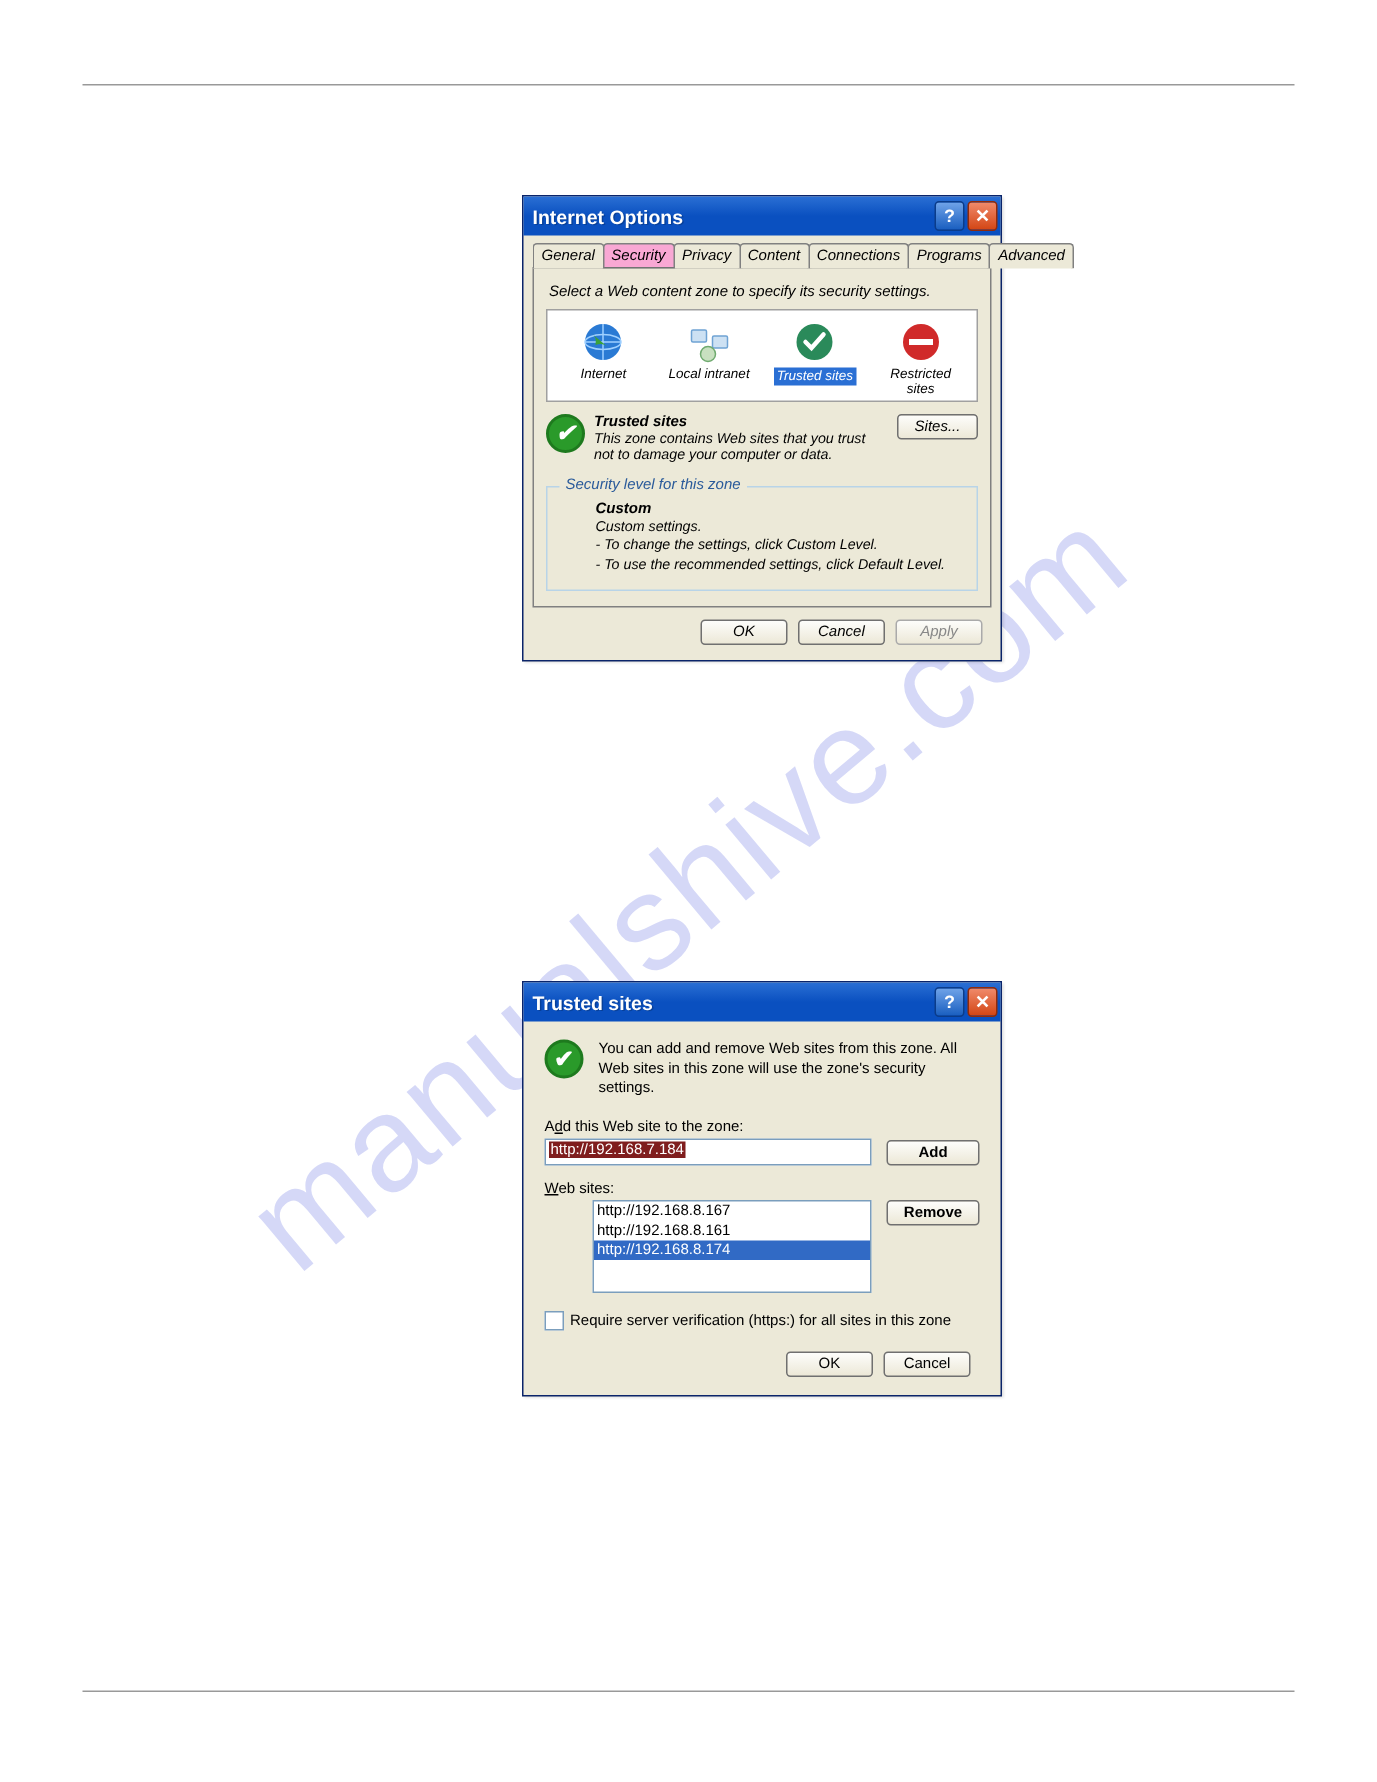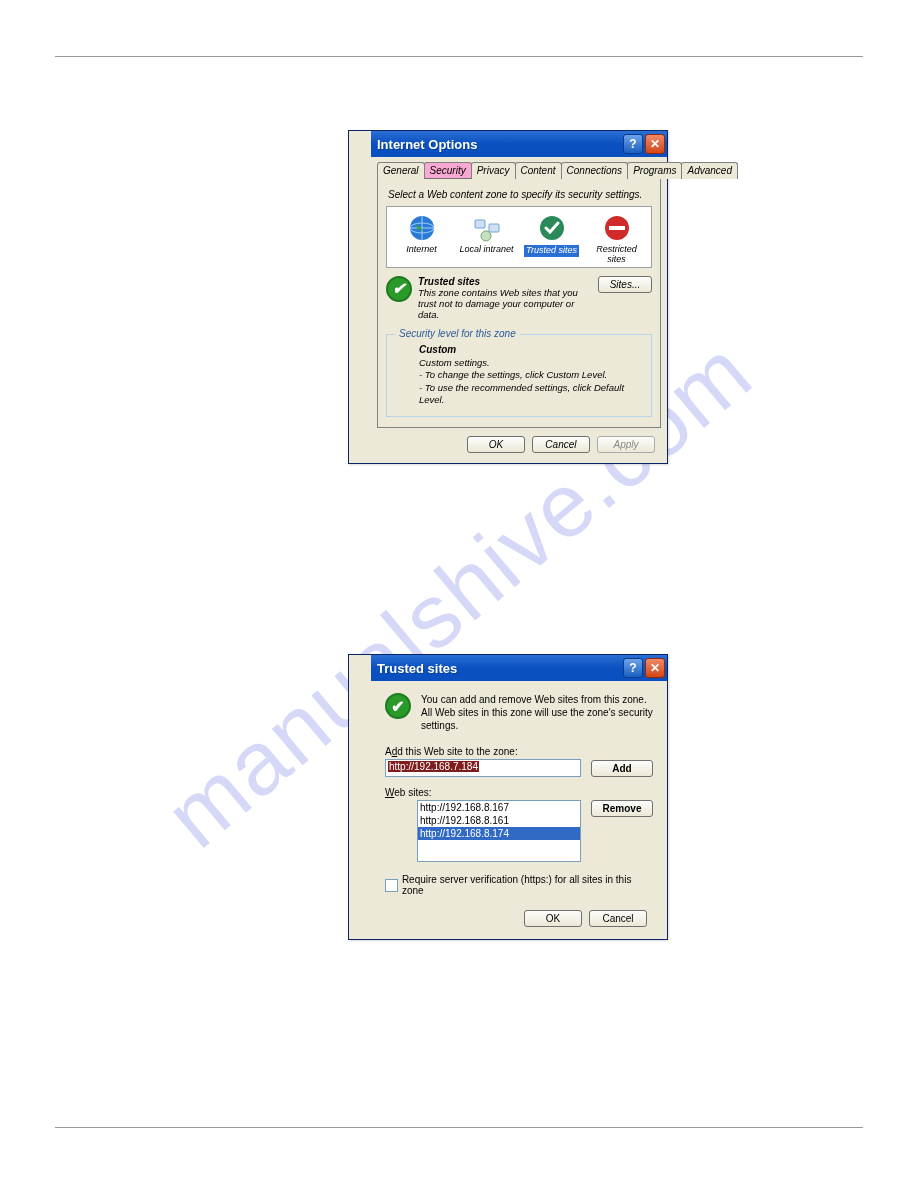--- a/index.html
+++ b/index.html
@@ -25,21 +25,20 @@
     pointer-events: none;
     letter-spacing: 2px;
   }
 
   
   .dialog {
     position: absolute;
     border: 1px solid #0a246a;
     background: #ece9d8;
     box-shadow: 1px 1px 2px rgba(0,0,0,0.15);
-    padding-left: 22px;
   }
   .titlebar {
     height: 26px;
     background: linear-gradient(to bottom, #2a6fd4 0%, #0a50c0 50%, #0a50c0 100%);
     display: flex;
     align-items: center;
     padding: 0 2px 0 6px;
     color: #fff;
     font-weight: bold;
     font-size: 13px;

